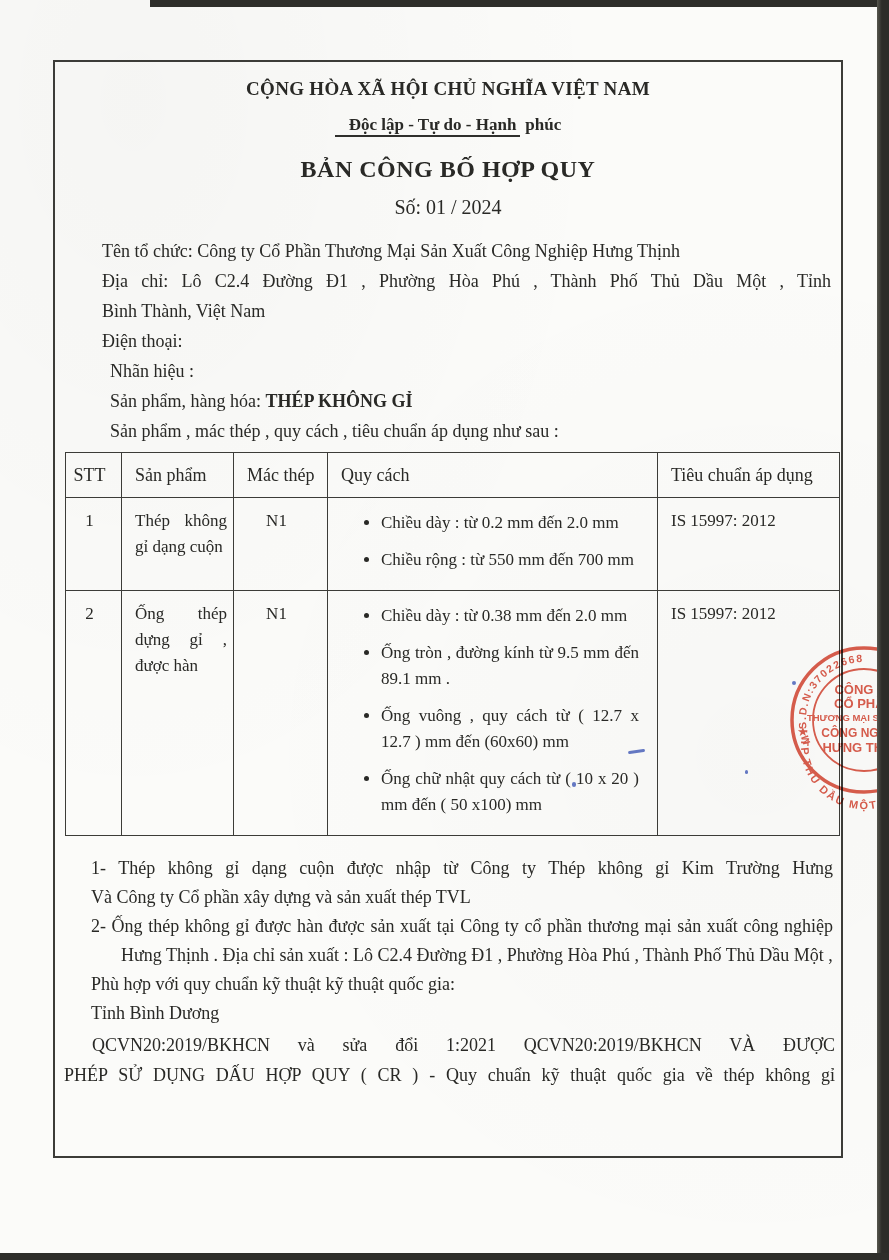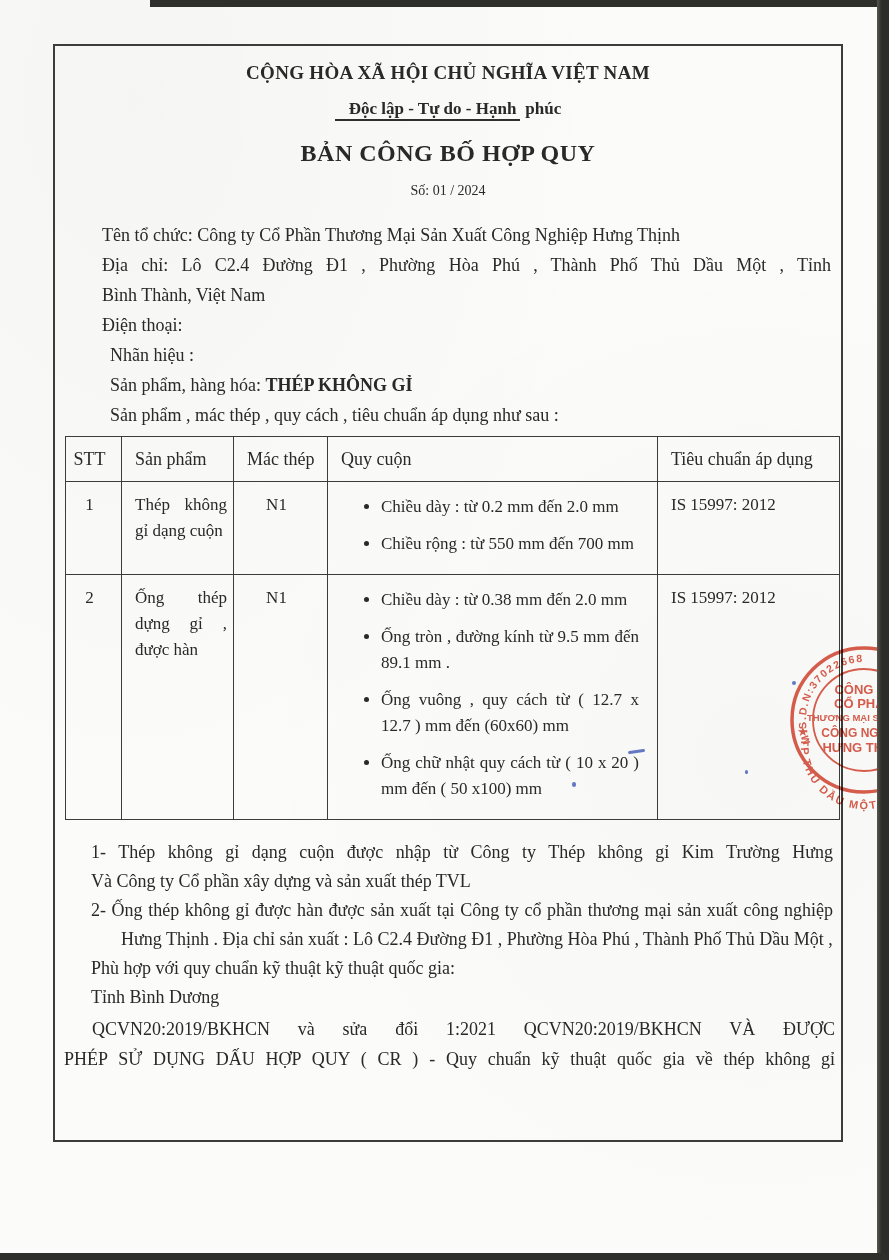--- a/index.html
+++ b/index.html
@@ -10,31 +10,31 @@
       radial-gradient(ellipse at 85% 60%, rgba(0,0,0,0.015), transparent 50%),
       #fbfbf9;
     font-family:"Liberation Serif","DejaVu Serif",serif;
     color:#292926;
   }
   .edge-top{position:absolute;top:0;left:150px;right:0;height:7px;background:#2e2e2a;z-index:10;}
   .edge-right{position:absolute;top:0;right:0;width:12px;height:1260px;background:linear-gradient(to right,#57574f,#2c2c28 40%);z-index:10;}
   .edge-bottom{position:absolute;bottom:0;left:0;width:889px;height:7px;background:#2e2e2a;z-index:10;}
 
   .page-border{
-    position:absolute;left:53px;top:44px;width:790px;height:1098px;
+    position:absolute;left:53px;top:60px;width:790px;height:1098px;
     border:2px solid #3c3c38;box-sizing:border-box;padding-top:14px;
   }
 
   .center{text-align:center;}
   .nat-line{font-size:19px;font-weight:bold;line-height:26px;margin:0;letter-spacing:.3px;}
   .motto{font-size:17px;font-weight:bold;line-height:26px;margin:10px 0 0 0;}
   .motto .underlined{border-bottom:2px solid #2f2f2c;padding:0 4px 1px 14px;}
   .motto .tail{margin-left:5px;}
   .doc-title{font-size:24px;font-weight:bold;line-height:34px;margin:14px 0 0 0;letter-spacing:.5px;}
-  .doc-num{font-size:14px;line-height:26px;margin:8px 0 0 0;font-weight:normal;}
+  .doc-num{font-size:20px;line-height:26px;margin:8px 0 0 0;font-weight:normal;}
 
   .body-text{font-size:18px;line-height:30px;margin:0 10px 0 47px;}
   .mt16{margin-top:16px;}
   .indent8{margin-left:55px;}
   .stretch{text-align:justify;text-align-last:justify;}
   .bold{font-weight:bold;}
 
   table.spec{border-collapse:collapse;margin:6px 0 0 10px;table-layout:fixed;z-index:2;position:relative;}
   table.spec th,table.spec td{border:1.5px solid #3c3c38;vertical-align:top;font-weight:normal;}
   table.spec th{font-size:18px;text-align:left;padding:9px 6px 9px 13px;height:45px;box-sizing:border-box;vertical-align:middle;}
@@ -87,21 +87,21 @@
           <col class="col-sp">
           <col class="col-mt">
           <col class="col-qc">
           <col class="col-tc">
       </colgroup>
       <thead>
         <tr>
           <th class="c">STT</th>
           <th>Sản phẩm</th>
           <th>Mác thép</th>
-          <th>Quy cuộn</th>
+          <th>Quy cách</th>
           <th>Tiêu chuẩn áp dụng</th>
         </tr>
       </thead>
       <tbody>
 
           <tr class="spec-row">
             <td class="c">1</td>
             <td class="sp-cell">Thép không gỉ dạng cuộn</td>
             <td class="c">N1</td>
             <td class="qc-cell">

